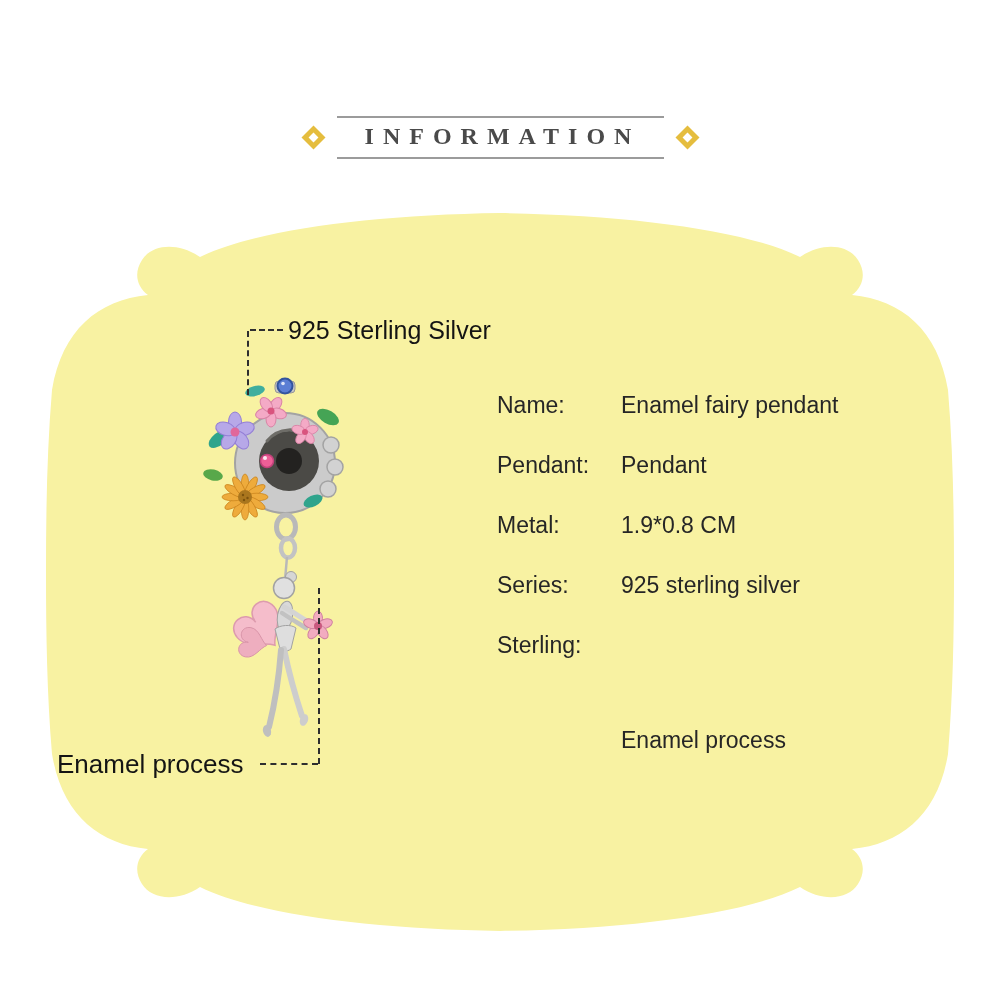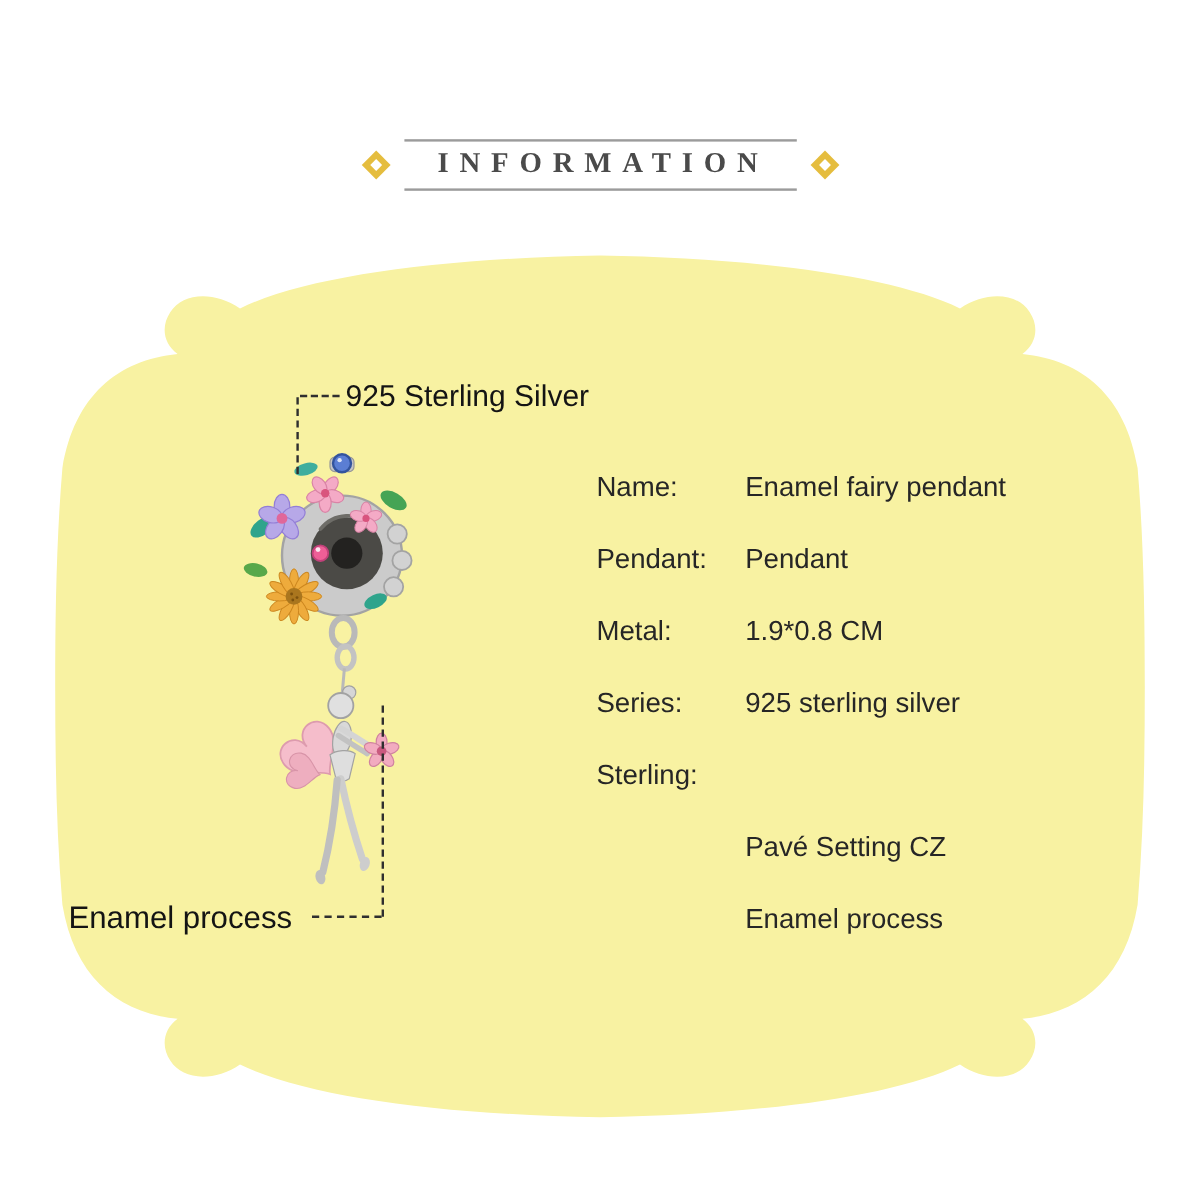--- a/index.html
+++ b/index.html
@@ -273,21 +273,20 @@
     </div>
     <div class="spec-row">
       <span class="spec-label">Series:</span>
       <span class="spec-value">925 sterling silver</span>
     </div>
     <div class="spec-row">
       <span class="spec-label">Sterling:</span>
     </div>
     <div class="spec-row">
       <span class="spec-label"></span>
-      <span class="spec-value">Pavé Setting CZ</span>
     </div>
     <div class="spec-row">
       <span class="spec-label"></span>
       <span class="spec-value">Enamel process</span>
     </div>
   </div>
 
 </div>
 
 </body></html>

